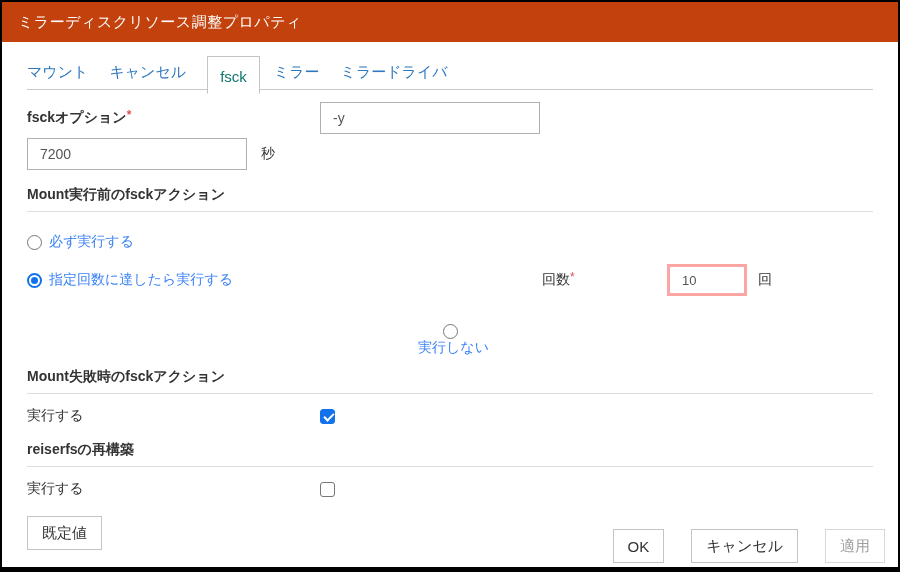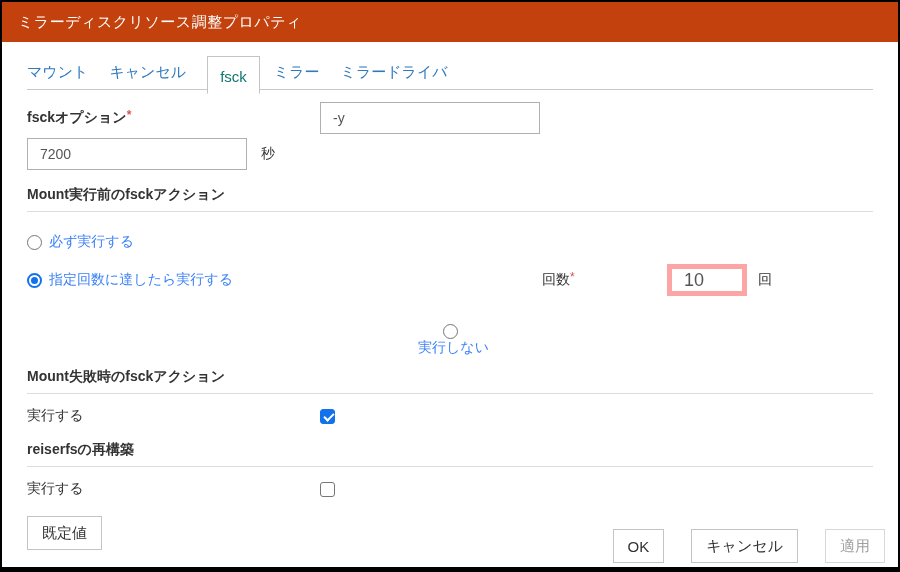--- a/index.html
+++ b/index.html
@@ -134,23 +134,23 @@
     left: 515px;
     font-size: 14px;
     color: #333;
     white-space: nowrap;
   }
   input.count-input {
     position: absolute;
     left: 640px;
     width: 80px;
     height: 32px;
-    border: 5px solid #fca5a5;
+    border: 3px solid #fca5a5;
     padding: 9px 12px;
-    font-size: 18px;
+    font-size: 13px;
     color: #555;
     font-family: "Liberation Sans", "DejaVu Sans", sans-serif;
     outline: none;
   }
   .count-unit {
     position: absolute;
     left: 731px;
     font-size: 14px;
     color: #333;
   }

